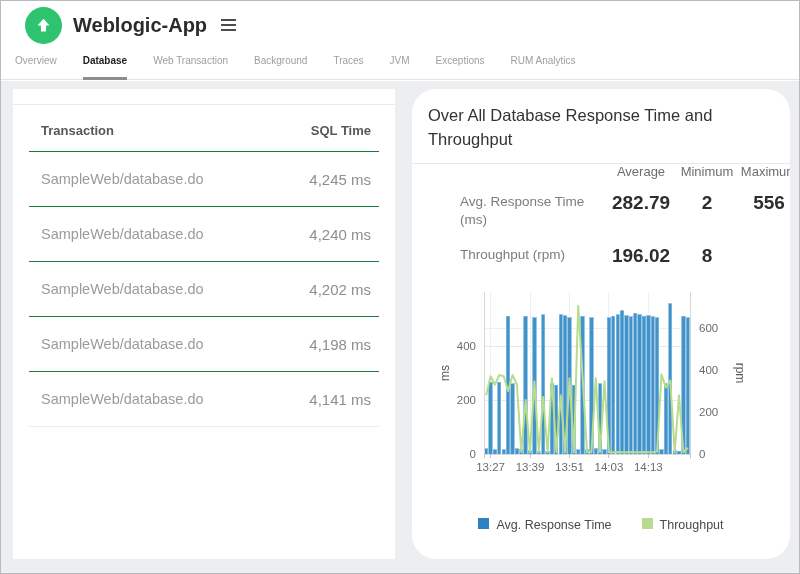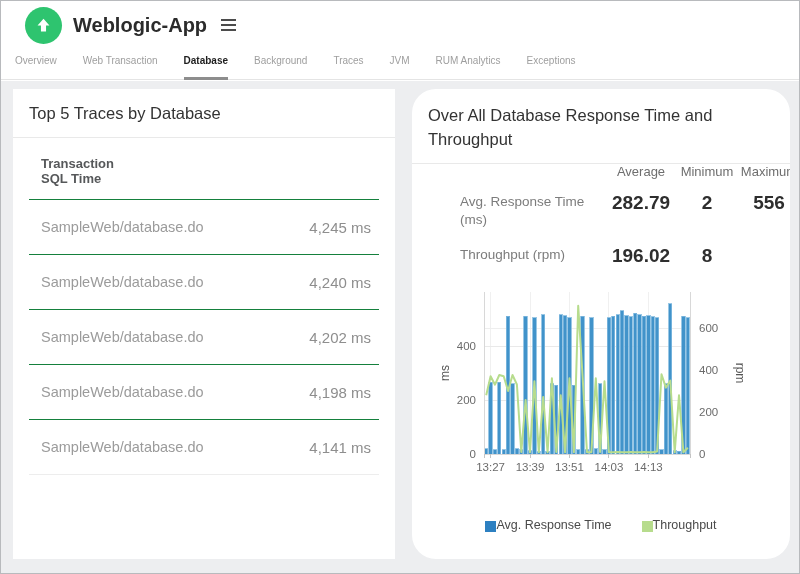--- a/index.html
+++ b/index.html
@@ -20,33 +20,33 @@
   
   .content{position:absolute;top:80px;left:0;right:0;bottom:0;background:#edeef0;padding:8px 9px 0 12px;display:flex;gap:17px;box-sizing:border-box;}
   .panel{background:#fff;height:470px;box-sizing:border-box;overflow:hidden;}
   .panel.left{width:382px;padding:15px 16px 0;}
   .panel.right{flex:1;padding:15px 16px 0;border-radius:24px;}
   .panel-title{font-size:16.5px;color:#333;}
   .left .panel-title{margin-bottom:14px;}
   .right .panel-title{max-width:340px;line-height:1.45;margin-bottom:11px;}
   .divider{height:1px;background:#e9e9e9;margin:0 -16px;}
   
-  .thead{display:flex;justify-content:space-between;padding:18px 8px 13px 12px;font-size:13px;font-weight:bold;color:#56585a;flex-direction:column;}
+  .thead{display:flex;justify-content:space-between;padding:18px 8px 13px 12px;font-size:13px;font-weight:bold;color:#56585a;}
   .trow{display:flex;justify-content:space-between;align-items:center;height:54px;border-top:1px solid #15803d;padding:0 8px 0 12px;font-size:14.5px;color:#9b9b9b;cursor:pointer;}
   .trow:last-child{border-bottom:1px solid #ededed;}
   .tcell-val{color:#8e8e8e;font-size:15px;}
   
   .stats{width:calc(100% + 27px);display:grid;grid-template-columns:1fr 72px 60px 64px;}
   .stats .hcell{font-size:13px;color:#6e6e6e;text-align:center;padding-bottom:12px;white-space:nowrap;}
   .stats .label{font-size:13.5px;color:#7c7c7c;line-height:1.35;padding:2px 0 15px 32px;}
   .stats .val{font-size:19px;font-weight:bold;color:#2e2e2e;text-align:center;padding-top:1px;}
   
   .chart-wrap{margin-top:4px;margin-left:6px;}
   .legend{display:flex;justify-content:center;gap:30px;margin-top:26px;}
-  .legend-item{display:flex;align-items:flex-end;gap:0;font-size:12.5px;color:#4a4a4a;}
+  .legend-item{display:flex;align-items:flex-start;gap:7px;font-size:12.5px;color:#4a4a4a;}
   .swatch{width:11px;height:11px;flex:0 0 auto;}
 </style>
 </head>
 <body>
 
 <div class="screen">
 
   <div class="header">
     <div class="app-icon" style="background:#2ec46f">
       <svg width="17" height="17" viewBox="0 0 20 20">
@@ -56,33 +56,32 @@
     <div class="app-title">Weblogic-App</div>
     <div class="menu-icon">
       <span></span>
         <span></span>
         <span></span>
     </div>
   </div>
 
   <div class="tabbar">
       <div class="tab">Overview</div>
+      <div class="tab active">Database</div>
       <div class="tab">Web Transaction</div>
-      <div class="tab active">Database</div>
       <div class="tab">Background</div>
       <div class="tab">Traces</div>
       <div class="tab">JVM</div>
+      <div class="tab">Exceptions</div>
       <div class="tab">RUM Analytics</div>
-      <div class="tab">Exceptions</div>
     </div>
 
   <div class="content">
 
     <div class="panel left">
-      <div class="panel-title">Top 5 Traces by Database</div>
       <div class="divider"></div>
       <div class="thead">
         <span>Transaction</span>
         <span>SQL Time</span>
       </div>
       <div>
           <div class="trow">
             <span>SampleWeb/database.do</span>
             <span class="tcell-val">4,245 ms</span>
           </div>

